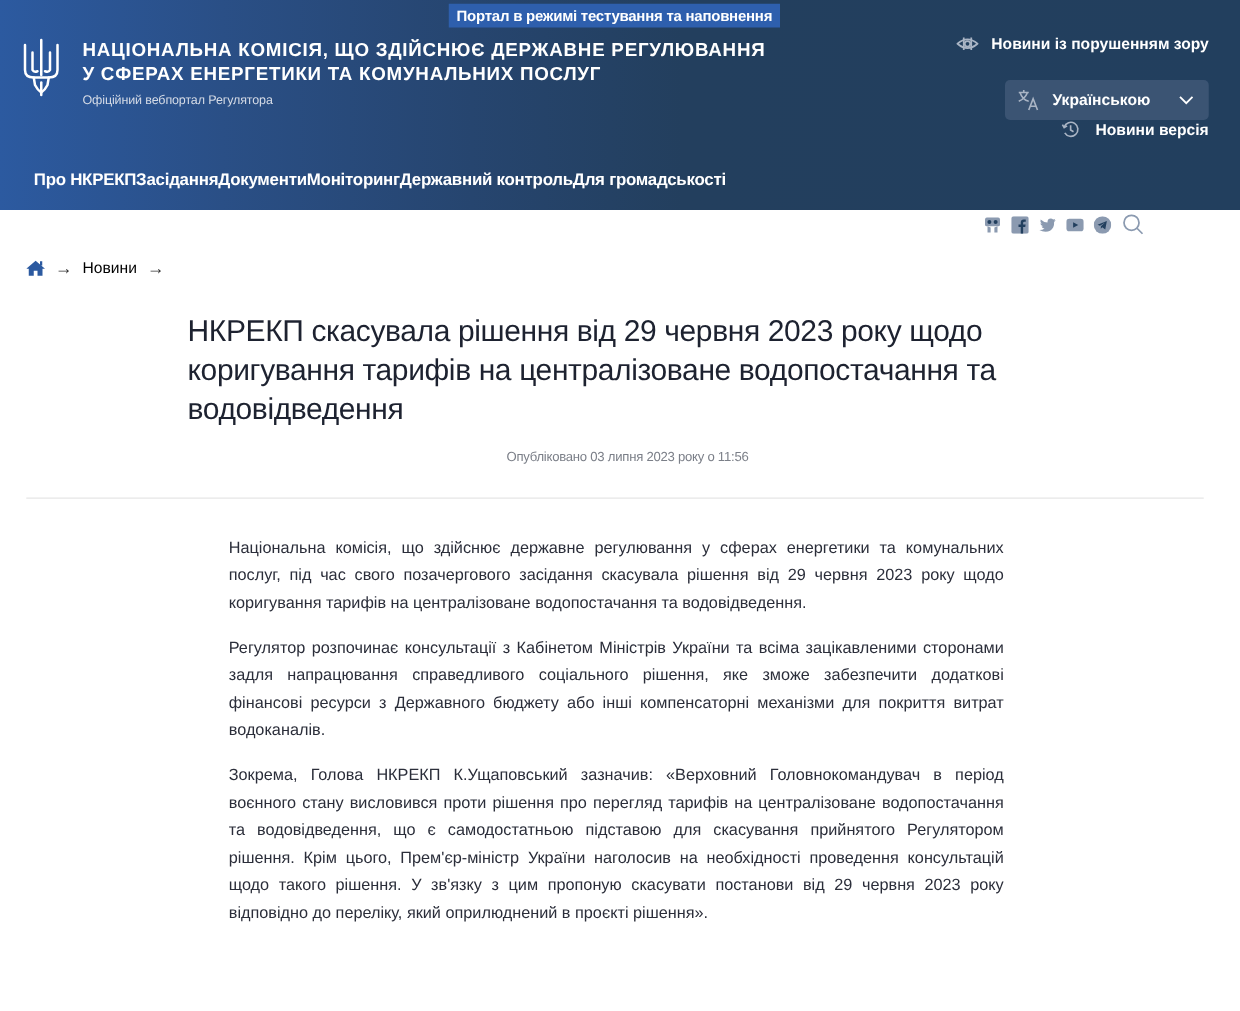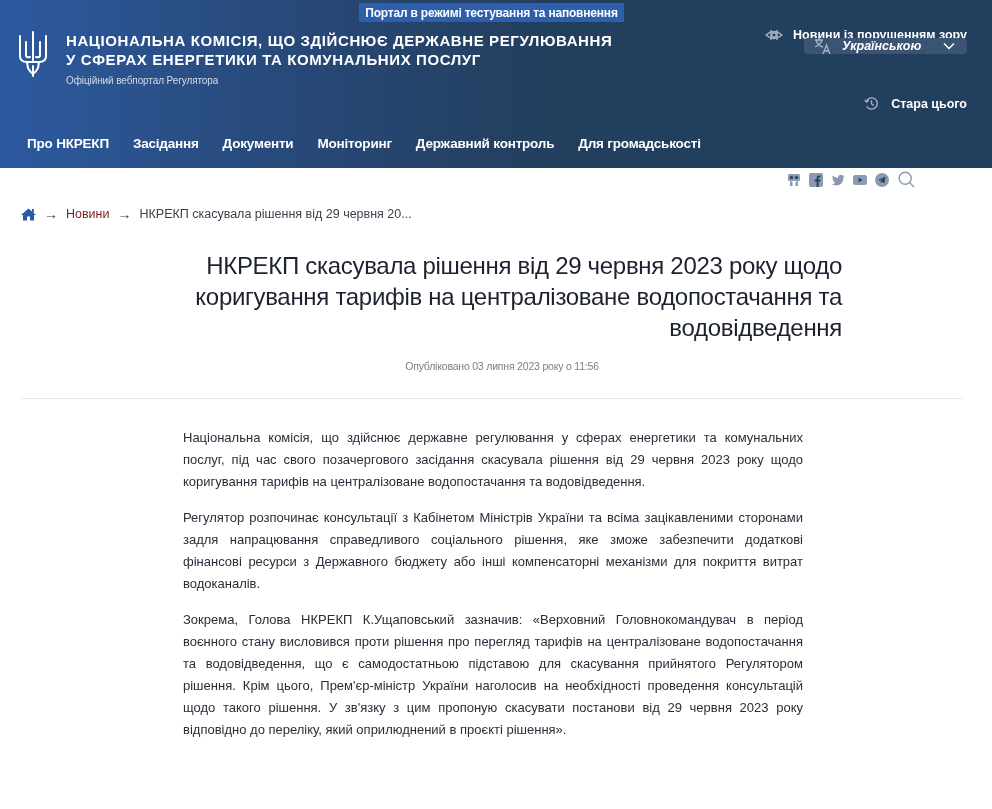--- a/index.html
+++ b/index.html
@@ -27,58 +27,58 @@
     .org-subtitle {
       position: absolute; left: 66px; top: 75px;
       color: #d5dbe6; font-size: 10px; letter-spacing: -0.1px;
     }
     .vision-link {
       position: absolute; right: 25px; top: 28px; display: flex; align-items: center; gap: 10px;
       color: #ffffff; font-size: 12.5px; font-weight: 700;
     }
     .vision-link .ic { width: 18px; height: 12px; }
     .lang-select {
-      position: absolute; left: 804px; top: 38px; width: 163px; height: 16px;
+      position: absolute; left: 804px; top: 64px; width: 163px; height: 32px;
       background: #3b5473; border-radius: 4px; display: flex; align-items: center;
-      padding: 0 12px 0 10px; color: #ffffff; font-size: 12.5px; font-weight: 700; font-style: italic;
+      padding: 0 12px 0 10px; color: #ffffff; font-size: 12.5px; font-weight: 700;
     }
     .lang-select .lang-ic { width: 18px; height: 18px; margin-right: 10px; }
     .lang-select .lang-label { flex: 1; }
     .lang-select .chev { width: 12px; height: 8px; }
     .old-version {
       position: absolute; right: 25px; top: 96px; display: flex; align-items: center; gap: 12px;
       color: #ffffff; font-size: 12.5px; font-weight: 700;
     }
     .old-version .ic { width: 15px; height: 15px; }
 
     .main-nav {
-      position: absolute; left: 27px; top: 136px; display: flex; gap: 24px;
+      position: absolute; left: 27px; top: 136px; display: flex; 
     }
     .main-nav a {
       color: #ffffff; font-size: 13.5px; font-weight: 700; text-decoration: none; letter-spacing: -0.2px;
     }
     .social {
       position: absolute; right: 25px; top: 135px; display: flex; align-items: center; gap: 8px; margin-top: 36px;
     }
     .social .s-ic { width: 14px; height: 14px; display: block; }
     .social .search-ic { width: 17px; height: 17px; margin-left: 1px; }
     .social .search-label { color: #ffffff; font-size: 14px; font-weight: 700; margin-left: -1px; }
 
     
     .breadcrumb {
       position: absolute; left: 21px; top: 206px; display: flex; align-items: center; gap: 8px;
       font-size: 12.5px; color: #3b3f4c;
     }
     .breadcrumb .home { width: 15px; height: 13px; }
     .breadcrumb .arrow { color: #333; font-size: 14px; }
-    .breadcrumb .link { color: #7f1d1d; text-decoration: none; text-align: right; }
+    .breadcrumb .link { color: #000000; text-decoration: none; text-align: right; }
 
     
     .article-title {
-      position: absolute; left: 150px; top: 250px; width: 692px; text-align: right;
+      position: absolute; left: 150px; top: 250px; width: 692px; text-align: left;
       font-size: 24px; line-height: 31px; color: #1d2230; font-weight: 400; letter-spacing: -0.3px;
     }
     .published {
       position: absolute; left: 0; top: 360px; width: 992px; text-align: center;
       font-size: 10.5px; color: #7b7f88; letter-spacing: -0.2px; padding-left: 12px;
     }
     .divider {
       position: absolute; left: 21px; top: 398px; width: 942px; height: 1px; background: #e6e6e6;
     }
     .article-body {
@@ -124,21 +124,21 @@
       <path d="M1 1.5 L6 6.5 L11 1.5"></path>
     </svg>
   </div>
 
   <div class="old-version">
     <svg class="ic" viewBox="0 0 16 16" fill="none" stroke="#a9b4c4" stroke-width="1.4">
       <path d="M2.5 6 A6 6 0 1 1 3 11"></path>
       <path d="M1 4 L2.5 6.5 L5 5"></path>
       <path d="M8 4.5 L8 8.5 L10.5 10"></path>
     </svg>
-    <span>Стара цього</span>
+    <span>Новини версія</span>
   </div>
 
   <nav class="main-nav">
     <a href="#">Про НКРЕКП</a>
     <a href="#">Засідання</a>
     <a href="#">Документи</a>
     <a href="#">Моніторинг</a>
     <a href="#">Державний контроль</a>
     <a href="#">Для громадськості</a>
   </nav>
@@ -174,21 +174,20 @@
 </header>
 
 <nav class="breadcrumb">
   <svg class="home" viewBox="0 0 15 13" fill="#2c5aa0">
     <path d="M7.5 0.5 L0 7 L2 7 L2 12.5 L6 12.5 L6 8.5 L9 8.5 L9 12.5 L13 12.5 L13 7 L15 7 Z"></path>
     <rect x="11" y="1" width="1.8" height="3.5"></rect>
   </svg>
   <span class="arrow">→</span>
   <a href="#" class="link">Новини</a>
   <span class="arrow">→</span>
-  <span>НКРЕКП скасувала рішення від 29 червня 20...</span>
 </nav>
 
 <h1 class="article-title">НКРЕКП скасувала рішення від 29 червня 2023 року щодо коригування тарифів на централізоване водопостачання та водовідведення</h1>
 <div class="published">Опубліковано 03 липня 2023 року о 11:56</div>
 <div class="divider"></div>
 
 <div class="article-body">
   <p>Національна комісія, що здійснює державне регулювання у сферах енергетики та комунальних послуг, під час свого позачергового засідання скасувала рішення від 29 червня 2023 року щодо коригування тарифів на централізоване водопостачання та водовідведення.</p>
   <p>Регулятор розпочинає консультації з Кабінетом Міністрів України та всіма зацікавленими сторонами задля напрацювання справедливого соціального рішення, яке зможе забезпечити додаткові фінансові ресурси з Державного бюджету або інші компенсаторні механізми для покриття витрат водоканалів.</p>
   <p>Зокрема, Голова НКРЕКП К.Ущаповський зазначив: «Верховний Головнокомандувач в період воєнного стану висловився проти рішення про перегляд тарифів на централізоване водопостачання та водовідведення, що є самодостатньою підставою для скасування прийнятого Регулятором рішення. Крім цього, Прем'єр-міністр України наголосив на необхідності проведення консультацій щодо такого рішення. У зв'язку з цим пропоную скасувати постанови від 29 червня 2023 року відповідно до переліку, який оприлюднений в проєкті рішення».</p>

